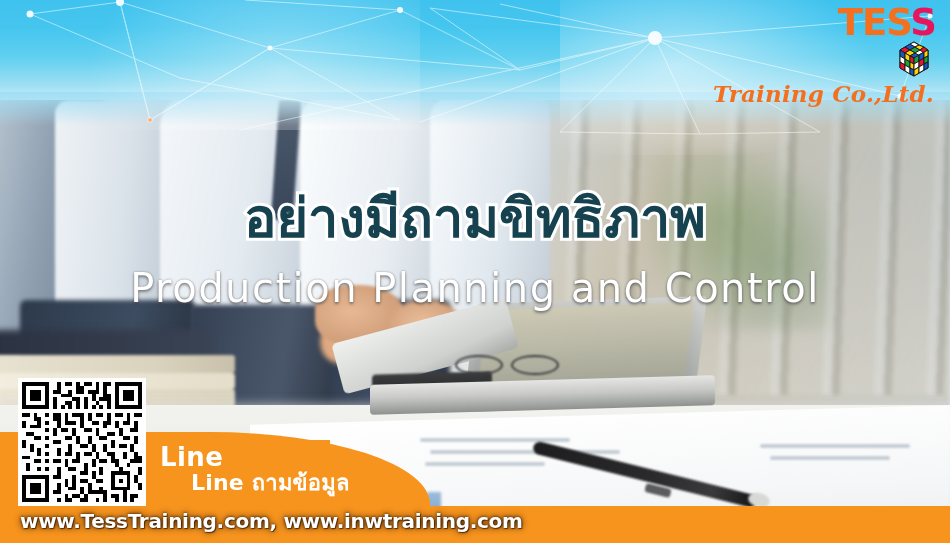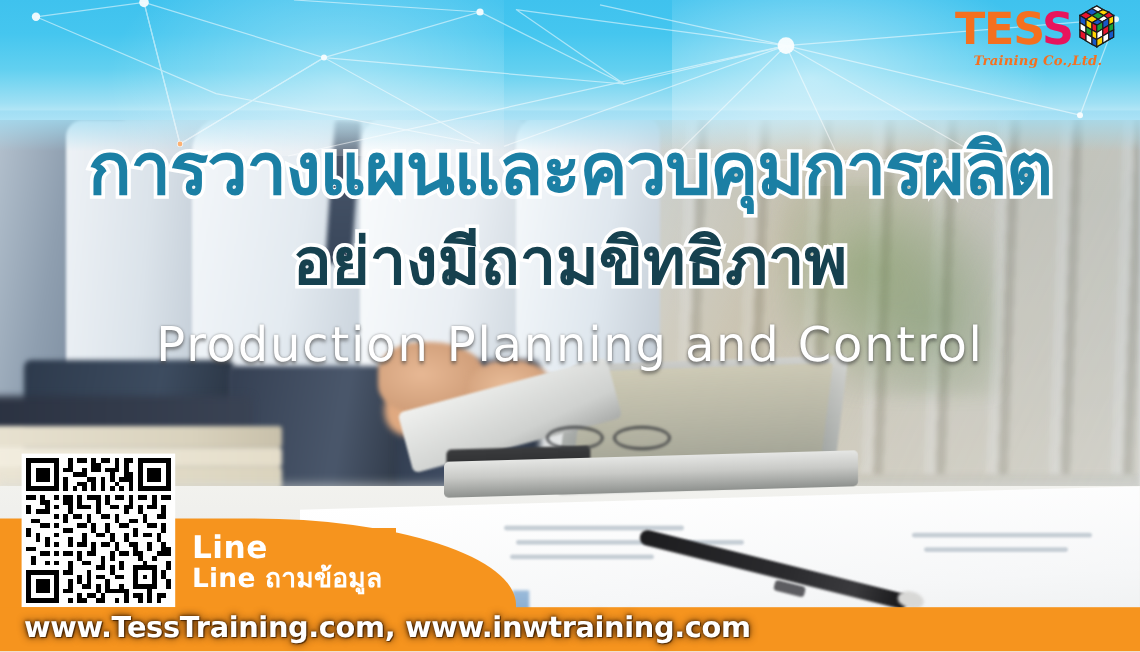--- a/index.html
+++ b/index.html
@@ -140,31 +140,31 @@
     position:absolute;left:560px;top:-45px;width:330px;height:200px;
     background:radial-gradient(ellipse at 35% 55%, rgba(255,255,255,.55), rgba(255,255,255,0) 65%);
   }
   .glow2{
     position:absolute;left:80px;top:-60px;width:340px;height:190px;
     background:radial-gradient(ellipse at 60% 70%, rgba(255,255,255,.40), rgba(255,255,255,0) 68%);
   }
 
   
   .logo{position:absolute;right:14px;top:4px;text-align:right;line-height:1;}
-  .logo-row{display:flex;align-items:center;justify-content:flex-end;}
+  .logo-row{display:flex;align-items:flex-end;justify-content:flex-end;flex-direction:column;}
   .logo-tess{
     font-family:"DejaVu Sans", sans-serif;
     font-weight:bold;font-size:37px;letter-spacing:-1px;
   }
   .lt-o{color:#f4701f;}
   .lt-r{color:#e8145c;}
   .cube{width:40px;height:42px;margin-left:2px;margin-top:-2px;}
   .logo-sub{
     font-family:"DejaVu Serif", serif;font-style:italic;font-weight:bold;
-    color:#f4701f;font-size:11px;margin-top:1px;margin-right:2px;letter-spacing:.2px;text-align:center;
+    color:#f4701f;font-size:23px;margin-top:1px;margin-right:2px;letter-spacing:.2px;text-align:center;
   }
   .th1{
     position:absolute;left:0;top:112px;width:950px;text-align:center;
     font-family:"DejaVu Sans", sans-serif;font-weight:bold;
     font-size:60px;line-height:1;color:#1b7fa4;
     -webkit-text-stroke:6px #ffffff;paint-order:stroke fill;
     letter-spacing:-1px;
   }
   .th2{
     position:absolute;left:0;top:192px;width:950px;text-align:center;
@@ -183,33 +183,33 @@
   .scanband{
     position:absolute;left:0;top:432px;width:430px;height:78px;
     background:#f6941e;
     border-top-right-radius:220px 72px;
   }
   .scanband2{
     position:absolute;left:0;top:440px;width:330px;height:70px;background:#f6941e;
   }
   .scan-text{position:absolute;left:160px;top:444px;color:#ffffff;line-height:1.04;}
   .scan-1{font-family:"DejaVu Sans", sans-serif;font-weight:bold;font-size:26px;letter-spacing:.4px;}
-  .scan-2{font-family:"DejaVu Sans", sans-serif;font-weight:bold;font-size:22px;letter-spacing:.2px;margin-top:1px;}
+  .scan-2{font-family:"DejaVu Sans", sans-serif;font-weight:bold;font-size:22px;letter-spacing:.2px;margin-top:1px;margin-left:31px;}
 
   
   .qrbox{position:absolute;left:18px;top:378px;width:128px;height:128px;background:#ffffff;padding:0;}
   .qr{display:block;width:128px;height:128px;}
 
   
   .footer{
     position:absolute;left:0;top:506px;width:950px;height:37px;background:#f6941e;
   }
   .footer-text{
     position:absolute;left:20px;top:509px;
-    font-family:"DejaVu Sans", sans-serif;font-weight:bold;font-size:24px;color:#ffffff;
+    font-family:"DejaVu Sans", sans-serif;font-weight:bold;font-size:20px;color:#ffffff;
     letter-spacing:-.3px;
     text-shadow:0 0 7px rgba(60,28,0,.95), 0 0 3px rgba(40,18,0,.95), 1px 1px 0 rgba(60,30,0,.6);
   }
 </style>
 </head>
 <body>
 
 <div id="poster">
 
   <div class="photo">
@@ -346,21 +346,20 @@
           <polygon points="28,19 32,17 32,23 28,25" fill="#19a33a"></polygon>
           <polygon points="18,31 23,28 23,34 18,37" fill="#ffd400"></polygon>
           <polygon points="23,28 28,25 28,31 23,34" fill="#ffffff"></polygon>
           <polygon points="28,25 32,23 32,29 28,31" fill="#1758c8"></polygon>
         </g>
       </svg>
     </div>
     <div class="logo-sub">Training Co.,Ltd.</div>
   </div>
 
-  <div class="th1">การวางแผนและควบคุมการผลิต</div>
   <div class="th2">อย่างมีถามขิทธิภาพ</div>
   <div class="en">Production Planning and Control</div>
 
   <div class="scanband"></div>
   <div class="scanband2"></div>
   <div class="scan-text">
     <div class="scan-1">Line</div>
     <div class="scan-2">Line ถามข้อมูล</div>
   </div>
 

